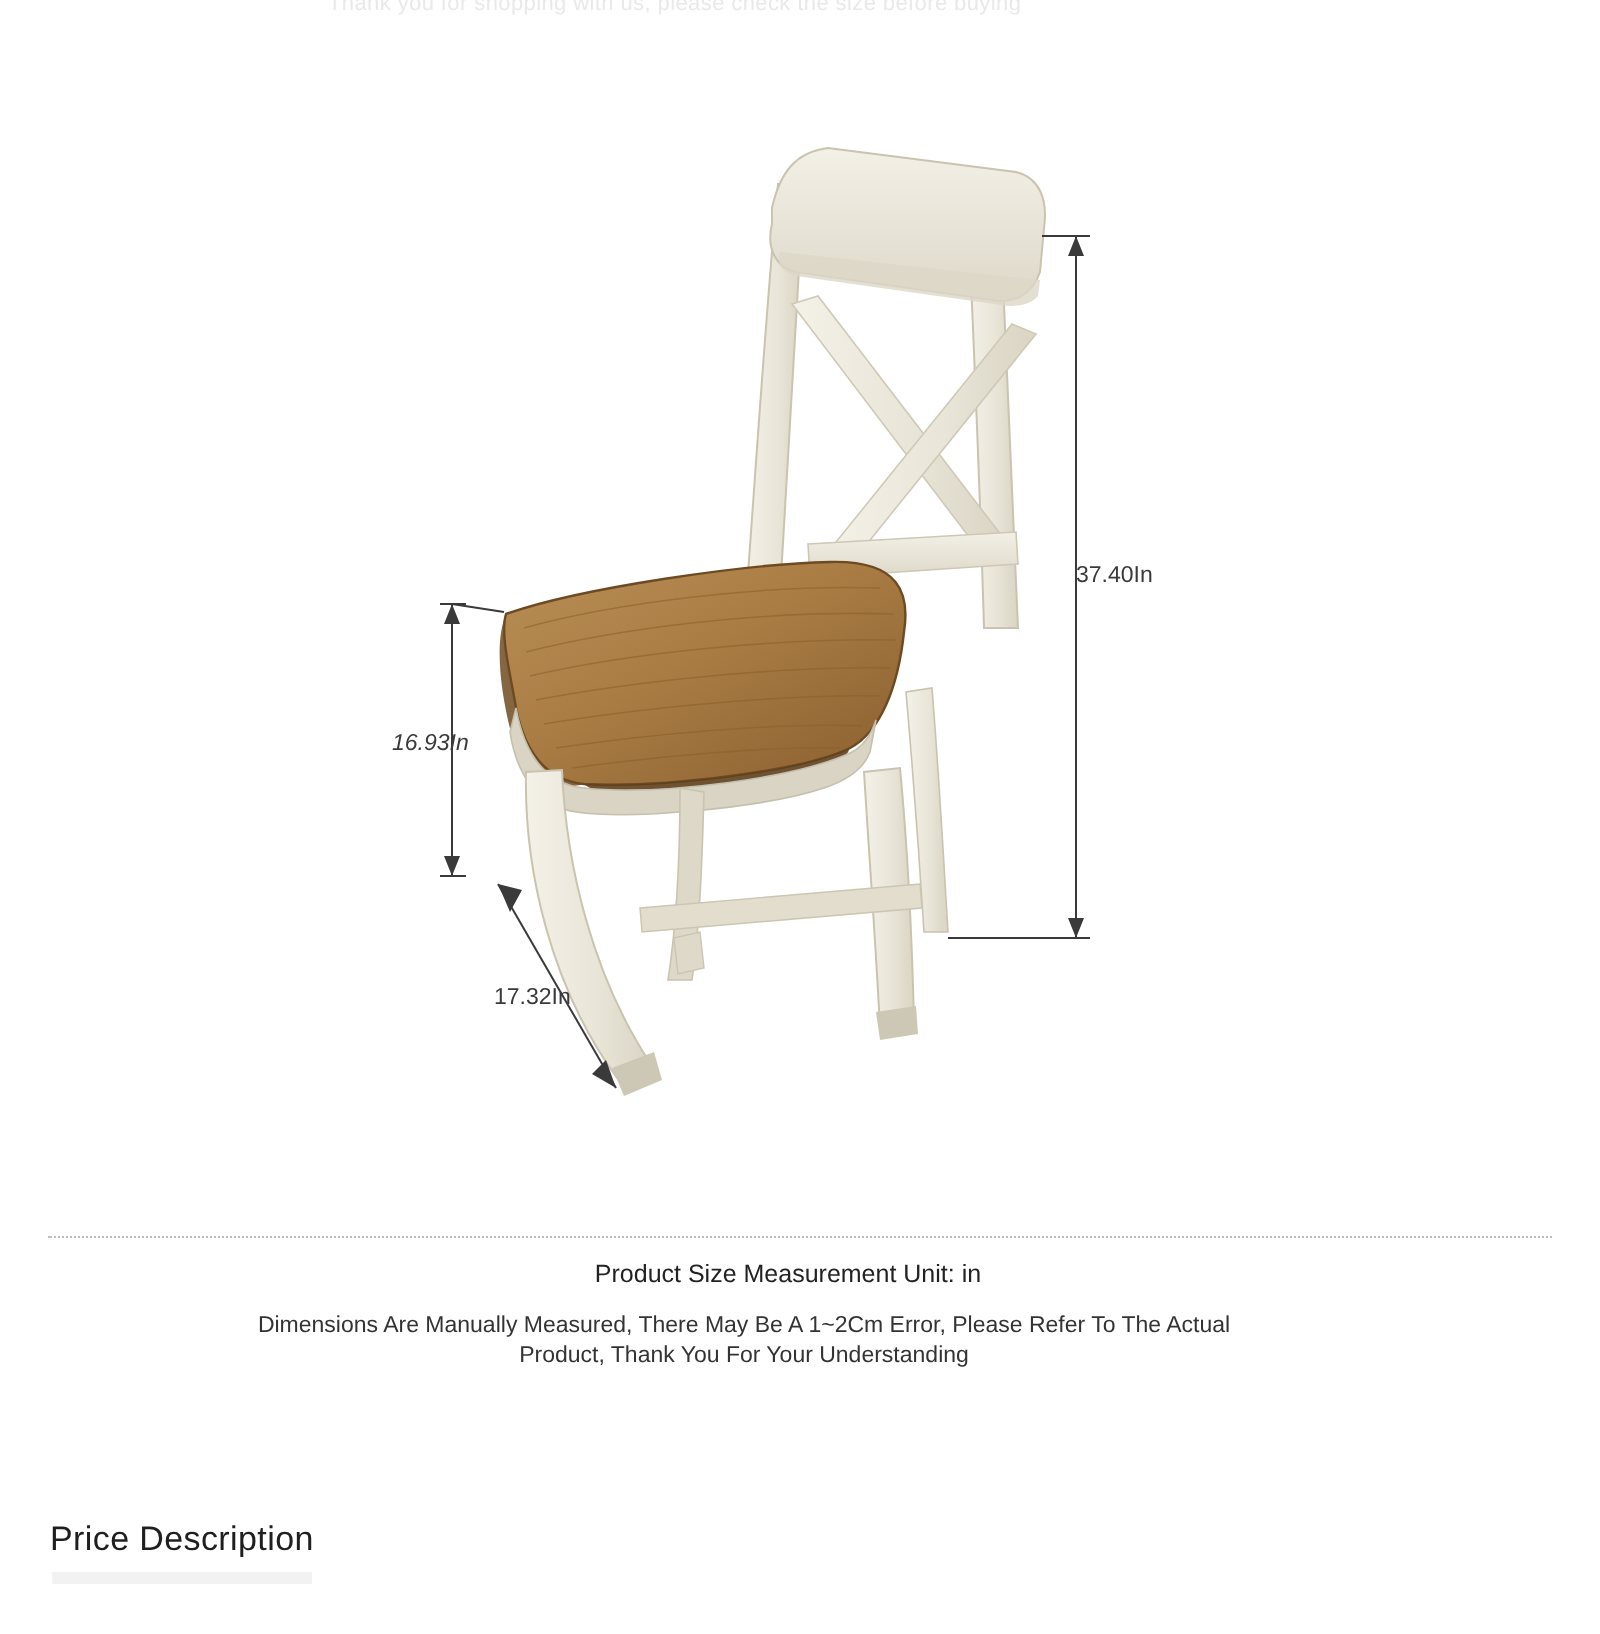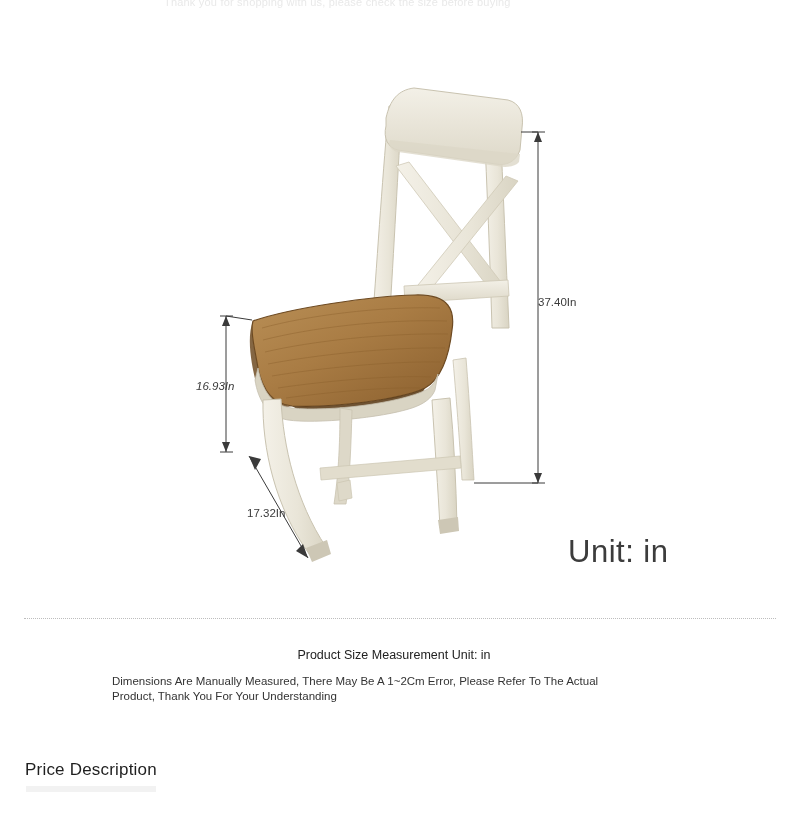--- a/index.html
+++ b/index.html
@@ -32,21 +32,21 @@
     font-size: 11px;
     color: #e9e9e9;
     white-space: nowrap;
     letter-spacing: 0.2px;
   }
 
   
   .illustration {
     position: absolute;
     left: 0;
-    top: 28px;
+    top: 14px;
     width: 800px;
     height: 590px;
   }
 
   .chair-svg {
     position: absolute;
     left: 0;
     top: 0;
   }
 
@@ -78,36 +78,36 @@
     top: 618px;
     width: 752px;
     height: 0;
     border-top: 1px dotted #bdbdbd;
   }
 
   
   .note-block {
     position: absolute;
     left: 0;
-    top: 646px;
+    top: 628px;
     width: 788px;
     text-align: center;
   }
   .note-title {
     font-size: 12.5px;
     color: #222;
     margin: 0;
     line-height: 18px;
   }
   .note-body {
     position: absolute;
     left: 112px;
     top: 28px;
     width: 520px;
-    text-align: left;
+    text-align: center;
     font-size: 11.5px;
     line-height: 15px;
     color: #333;
   }
 
   
   .price-heading {
     position: absolute;
     left: 25px;
     top: 760px;
@@ -224,21 +224,20 @@
     <polygon points="538,455 534,445 542,445" fill="#3a3a3a"></polygon>
 
     <polygon points="226,288 222,298 230,298" fill="#3a3a3a"></polygon>
     <polygon points="226,424 222,414 230,414" fill="#3a3a3a"></polygon>
   </svg>
 
   <div class="dim-label dim-height">37.40In</div>
   <div class="dim-label dim-seat">16.93In</div>
   <div class="dim-label dim-depth">17.32In</div>
 
-  <div class="unit-label">Unit: in</div>
 </div>
 
 <div class="dotted-sep"></div>
 
 <div class="note-block">
   <p class="note-title">Product Size Measurement Unit: in</p>
   <div class="note-body">Dimensions Are Manually Measured, There May Be A 1~2Cm Error, Please Refer To The Actual Product, Thank You For Your Understanding</div>
 </div>
 
 <div class="price-underline"></div>

